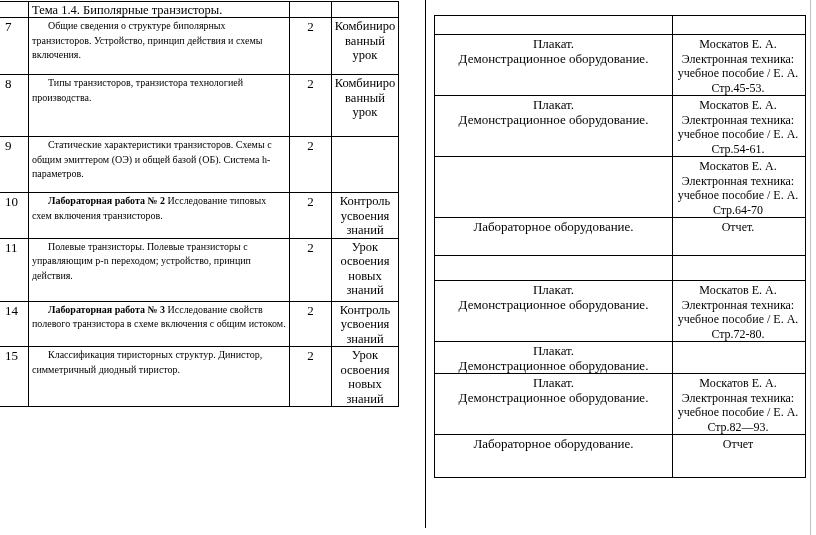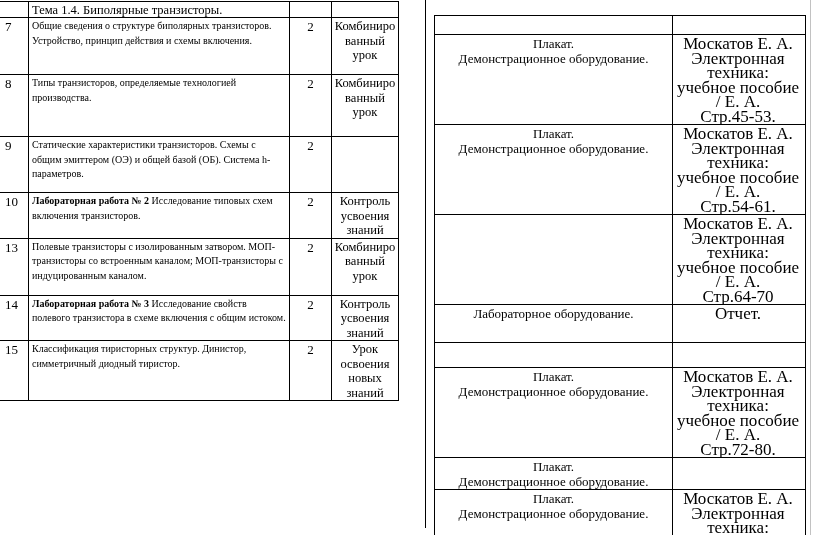--- a/index.html
+++ b/index.html
@@ -12,24 +12,24 @@
   table.tbl td{border:1px solid #000;vertical-align:top;overflow:hidden;}
   #ltable{left:-2px;top:1px;width:400px;}
   #rtable{left:434px;top:15px;width:371px;}
 
   td.num{text-align:left;padding:1px 0 0 6px;font-size:13px;}
   td.content{padding:1px 2px 0 3px;font-size:10px;line-height:14.5px;}
   td.hours{text-align:center;padding:1px 0 0 0;font-size:13px;}
   td.type{text-align:center;padding:1px 1px 0 1px;font-size:12.5px;line-height:14.5px;
           overflow-wrap:break-word;word-break:break-word;}
   tr.topic td.content{font-weight:normal;font-size:12.5px;line-height:14px;}
-  .b{font-weight:bold;}
+  .b{font-weight:bold;margin-left:16px;}
 
   td.equip{text-align:center;padding:2px 2px 0 2px;font-size:13px;line-height:14.5px;white-space:pre-line;}
-  td.ref{text-align:center;padding:2px 3px 0 1px;font-size:17px;line-height:14.5px;white-space:pre-line;}
+  td.ref{text-align:center;padding:2px 3px 0 1px;font-size:12px;line-height:14.5px;white-space:pre-line;}
 
   .gap-vline{position:absolute;left:425px;top:0;width:1px;height:528px;background:#000;}
   .page-edge{position:absolute;left:810px;top:0;width:1px;height:535px;background:#c2c2c2;}
 </style>
 </head>
 <body>
 
 <table class="tbl" id="ltable">
   <colgroup>
       <col style="width:30px">
@@ -45,41 +45,41 @@
     <td class="type"></td>
   </tr>
   <tr style="height:57px">
     <td class="num">7</td>
     <td class="content"><span class="b"></span><span>Общие сведения о структуре биполярных транзисторов. Устройство, принцип действия и схемы включения.</span></td>
     <td class="hours">2</td>
     <td class="type">Комбинированный урок</td>
   </tr>
   <tr style="height:62px">
     <td class="num">8</td>
-    <td class="content"><span class="b"></span><span>Типы транзисторов, определяемые технологией производства.</span></td>
+    <td class="content"><span class="b"></span><span>Типы транзисторов, транзистора технологией производства.</span></td>
     <td class="hours">2</td>
     <td class="type">Комбинированный урок</td>
   </tr>
   <tr style="height:56px">
     <td class="num">9</td>
     <td class="content"><span class="b"></span><span>Статические характеристики транзисторов. Схемы с общим эмиттером (ОЭ) и общей базой (ОБ). Система h-параметров.</span></td>
     <td class="hours">2</td>
     <td class="type"></td>
   </tr>
   <tr style="height:41px">
     <td class="num">10</td>
     <td class="content"><span class="b">Лабораторная работа № 2</span><span> Исследование типовых схем включения транзисторов.</span></td>
     <td class="hours">2</td>
     <td class="type">Контроль усвоения знаний</td>
   </tr>
-  <tr style="height:57px">
-    <td class="num">13</td>
-    <td class="content"><span class="b"></span><span>Полевые транзисторы с изолированным затвором.  МОП-транзисторы со встроенным каналом; МОП-транзисторы с индуцированным каналом.</span></td>
+  <tr style="height:63px">
+    <td class="num">11</td>
+    <td class="content"><span class="b"></span><span>Полевые транзисторы. Полевые транзисторы с управляющим p-n переходом; устройство, принцип действия.</span></td>
     <td class="hours">2</td>
-    <td class="type">Комбинированный урок</td>
+    <td class="type">Урок освоения новых знаний</td>
   </tr>
   <tr style="height:44px">
     <td class="num">14</td>
     <td class="content"><span class="b">Лабораторная работа № 3</span><span> Исследование свойств полевого транзистора в схеме включения с общим истоком.</span></td>
     <td class="hours">2</td>
     <td class="type">Контроль усвоения знаний</td>
   </tr>
   <tr style="height:57px">
     <td class="num">15</td>
     <td class="content"><span class="b"></span><span>Классификация тиристорных структур. Динистор, симметричный диодный тиристор.</span></td>

